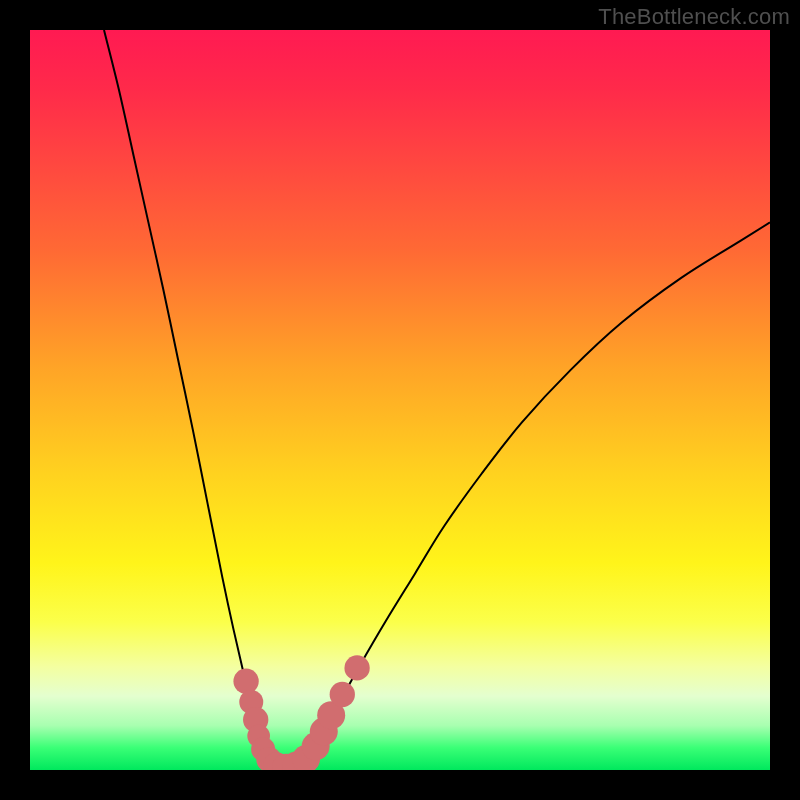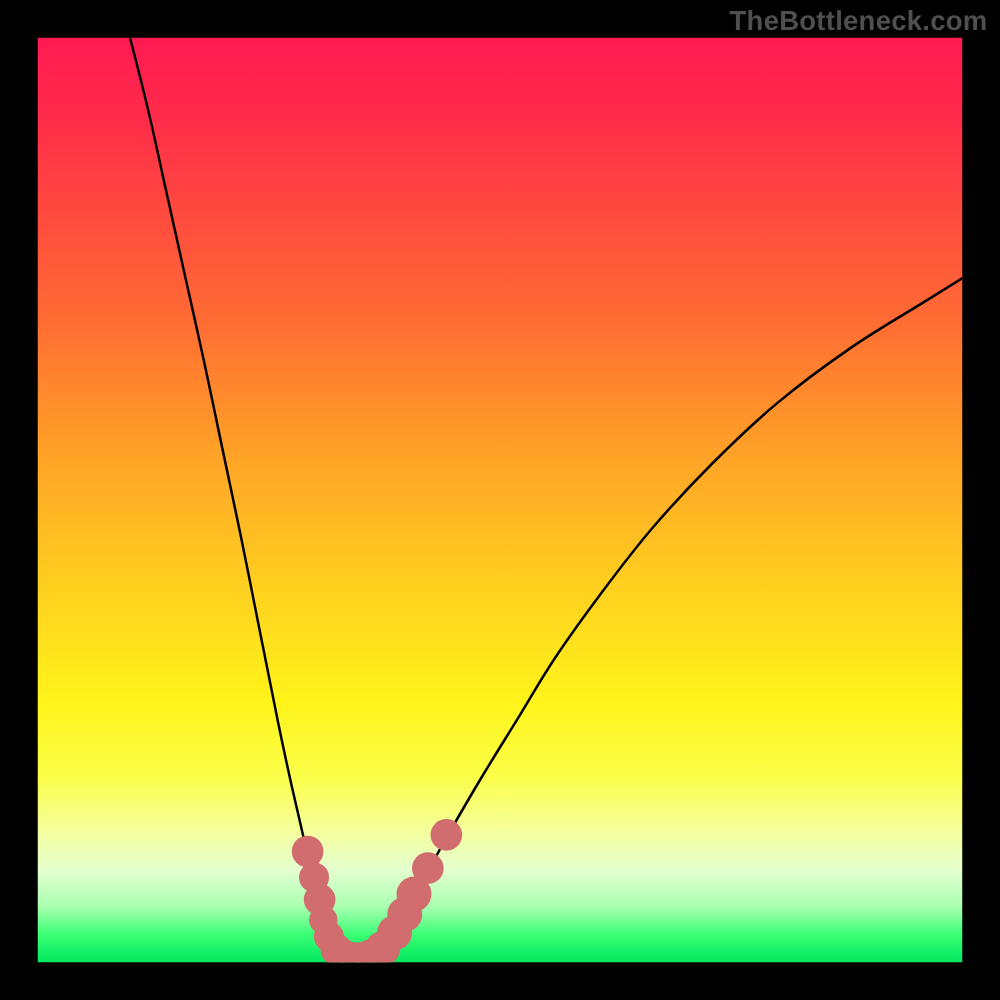--- a/index.html
+++ b/index.html
@@ -43,21 +43,21 @@
       #3aff76 97%,
       #00e85d 100%
     );
   }
   .watermark {
     position: absolute;
     top: 4px;
     right: 10px;
     color: #4f4f4f;
     font-size: 22px;
-    font-weight: 700;
+    font-weight: 400;
     letter-spacing: 0.2px;
     user-select: none;
   }
   svg.curve {
     position: absolute;
     inset: 0;
   }
   .curve path.line {
     fill: none;
     stroke: #000;

